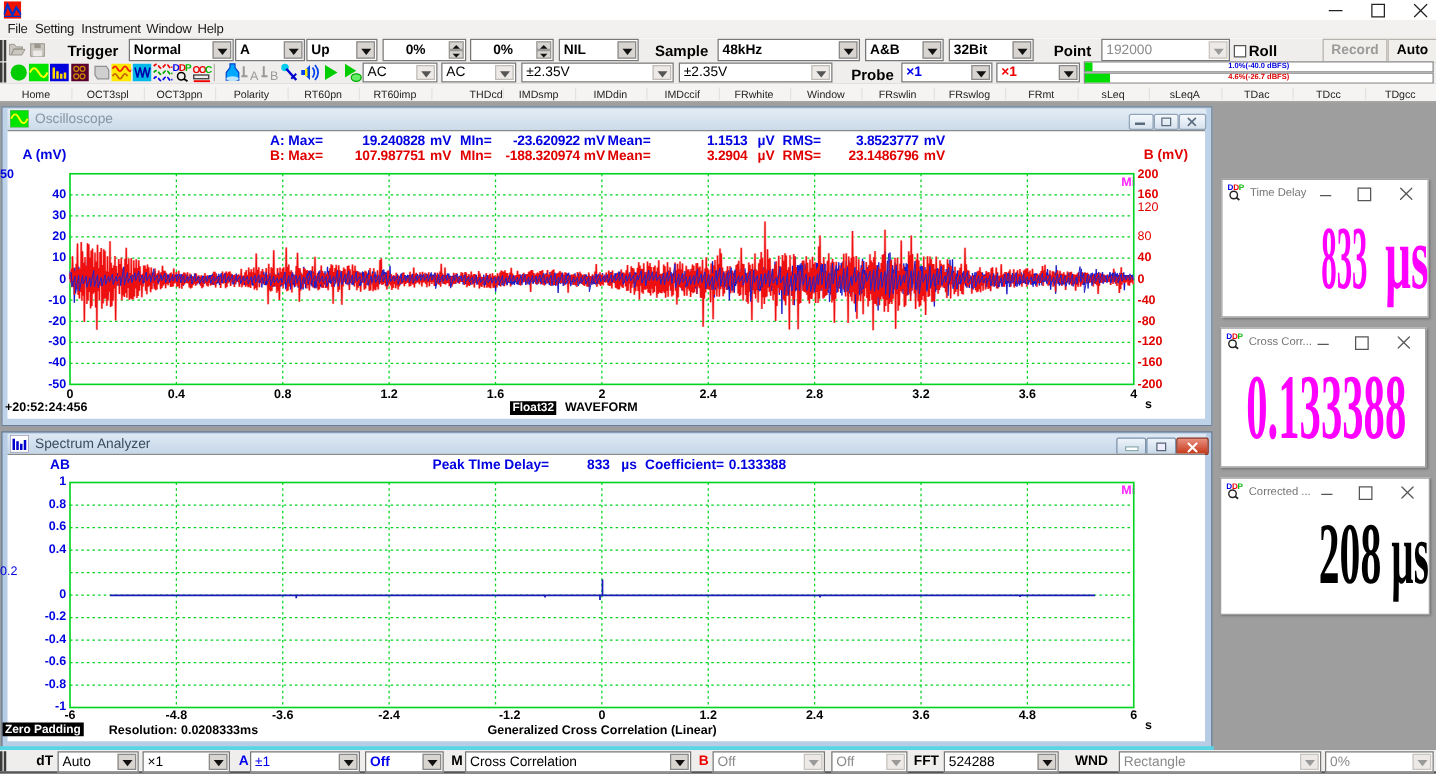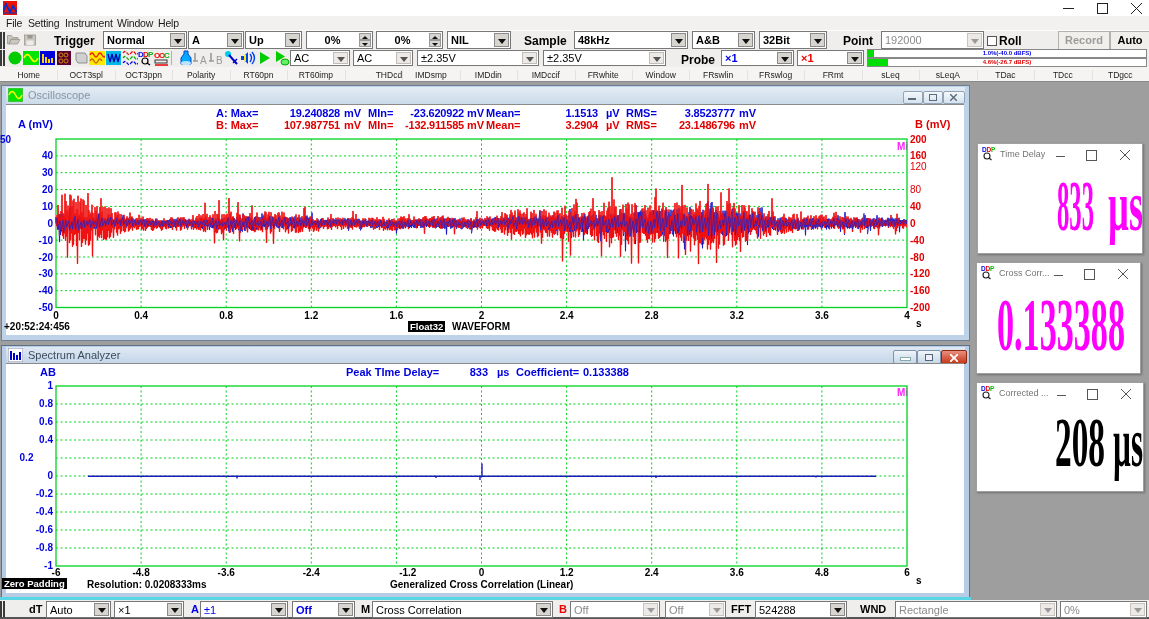--- a/index.html
+++ b/index.html
@@ -299,21 +299,21 @@
 <div style="position:absolute;left:486px;top:107px;font-size:11px;font-weight:bold;color:#0000e0">Mean=</div>
 <div style="position:absolute;left:523px;top:107px;width:75px;text-align:right;font-size:11px;font-weight:bold;color:#0000e0;letter-spacing:-0.2px">1.1513</div>
 <div style="position:absolute;left:606px;top:107px;font-size:11px;font-weight:bold;color:#0000e0">µV</div>
 <div style="position:absolute;left:626px;top:107px;font-size:11px;font-weight:bold;color:#0000e0">RMS=</div>
 <div style="position:absolute;left:660px;top:107px;width:75px;text-align:right;font-size:11px;font-weight:bold;color:#0000e0;letter-spacing:-0.2px">3.8523777</div>
 <div style="position:absolute;left:739px;top:107px;font-size:11px;font-weight:bold;color:#0000e0">mV</div>
 <div style="position:absolute;left:216px;top:118.5px;font-size:11px;font-weight:bold;color:#e00000">B: Max=</div>
 <div style="position:absolute;left:265px;top:118.5px;width:75px;text-align:right;font-size:11px;font-weight:bold;color:#e00000;letter-spacing:-0.2px">107.987751</div>
 <div style="position:absolute;left:344px;top:118.5px;font-size:11px;font-weight:bold;color:#e00000">mV</div>
 <div style="position:absolute;left:368px;top:118.5px;font-size:11px;font-weight:bold;color:#e00000">MIn=</div>
-<div style="position:absolute;left:389px;top:118.5px;width:75px;text-align:right;font-size:11px;font-weight:bold;color:#e00000;letter-spacing:-0.2px">-132.911585</div>
+<div style="position:absolute;left:389px;top:118.5px;width:75px;text-align:right;font-size:11px;font-weight:bold;color:#e00000;letter-spacing:-0.2px">-188.320974</div>
 <div style="position:absolute;left:467px;top:118.5px;font-size:11px;font-weight:bold;color:#e00000">mV</div>
 <div style="position:absolute;left:486px;top:118.5px;font-size:11px;font-weight:bold;color:#e00000">Mean=</div>
 <div style="position:absolute;left:523px;top:118.5px;width:75px;text-align:right;font-size:11px;font-weight:bold;color:#e00000;letter-spacing:-0.2px">3.2904</div>
 <div style="position:absolute;left:606px;top:118.5px;font-size:11px;font-weight:bold;color:#e00000">µV</div>
 <div style="position:absolute;left:626px;top:118.5px;font-size:11px;font-weight:bold;color:#e00000">RMS=</div>
 <div style="position:absolute;left:660px;top:118.5px;width:75px;text-align:right;font-size:11px;font-weight:bold;color:#e00000;letter-spacing:-0.2px">23.1486796</div>
 <div style="position:absolute;left:739px;top:118.5px;font-size:11px;font-weight:bold;color:#e00000">mV</div>
 <div style="position:absolute;left:18px;top:118px;font-size:11px;font-weight:bold;color:#0000e0;white-space:nowrap">A (mV)</div>
 <div style="position:absolute;left:915px;top:118px;font-size:11px;font-weight:bold;color:#e00000;white-space:nowrap">B (mV)</div>
 <div style="position:absolute;left:0px;top:133.5px;width:32px;text-align:left;font-size:10px;font-weight:bold;color:#0000e0">50</div>
@@ -417,21 +417,21 @@
 <div style="position:absolute;left:40px;top:366px;font-size:11px;font-weight:bold;color:#0000e0;white-space:nowrap">AB</div>
 <div style="position:absolute;left:346px;top:366px;font-size:11px;font-weight:bold;color:#0000e0;white-space:nowrap">Peak TIme Delay=</div>
 <div class="abs" style="left:428px;top:366px;width:60px;text-align:right;font-size:11px;font-weight:bold;color:#0000e0">833</div>
 <div style="position:absolute;left:497px;top:366px;font-size:11px;font-weight:bold;color:#0000e0;white-space:nowrap">µs</div>
 <div style="position:absolute;left:516px;top:366px;font-size:11px;font-weight:bold;color:#0000e0;white-space:nowrap">Coefficient=</div>
 <div style="position:absolute;left:583px;top:366px;font-size:11px;font-weight:bold;color:#0000e0;white-space:nowrap">0.133388</div>
 <div style="position:absolute;left:0px;top:380.0px;width:53px;text-align:right;font-size:10px;font-weight:bold;color:#0000e0">1</div>
 <div style="position:absolute;left:0px;top:398.0px;width:53px;text-align:right;font-size:10px;font-weight:bold;color:#0000e0">0.8</div>
 <div style="position:absolute;left:0px;top:416.0px;width:53px;text-align:right;font-size:10px;font-weight:bold;color:#0000e0">0.6</div>
 <div style="position:absolute;left:0px;top:434.0px;width:53px;text-align:right;font-size:10px;font-weight:bold;color:#0000e0">0.4</div>
-<div style="position:absolute;left:0px;top:452.0px;width:53px;text-align:center;font-size:10px;font-weight:bold;color:#0000e0">0.2</div>
+<div style="position:absolute;left:0px;top:452.0px;width:53px;text-align:left;font-size:10px;font-weight:normal;color:#0000e0">0.2</div>
 <div style="position:absolute;left:0px;top:470.0px;width:53px;text-align:right;font-size:10px;font-weight:bold;color:#0000e0">0</div>
 <div style="position:absolute;left:0px;top:488.0px;width:53px;text-align:right;font-size:10px;font-weight:bold;color:#0000e0">-0.2</div>
 <div style="position:absolute;left:0px;top:506.0px;width:53px;text-align:right;font-size:10px;font-weight:bold;color:#0000e0">-0.4</div>
 <div style="position:absolute;left:0px;top:524.0px;width:53px;text-align:right;font-size:10px;font-weight:bold;color:#0000e0">-0.6</div>
 <div style="position:absolute;left:0px;top:542.0px;width:53px;text-align:right;font-size:10px;font-weight:bold;color:#0000e0">-0.8</div>
 <div style="position:absolute;left:0px;top:560.0px;width:53px;text-align:right;font-size:10px;font-weight:bold;color:#0000e0">-1</div>
 <div style="position:absolute;left:36.0px;top:567px;width:40px;text-align:center;font-size:10px;font-weight:bold;color:#000">-6</div>
 <div style="position:absolute;left:121.1px;top:567px;width:40px;text-align:center;font-size:10px;font-weight:bold;color:#000">-4.8</div>
 <div style="position:absolute;left:206.2px;top:567px;width:40px;text-align:center;font-size:10px;font-weight:bold;color:#000">-3.6</div>
 <div style="position:absolute;left:291.3px;top:567px;width:40px;text-align:center;font-size:10px;font-weight:bold;color:#000">-2.4</div>

